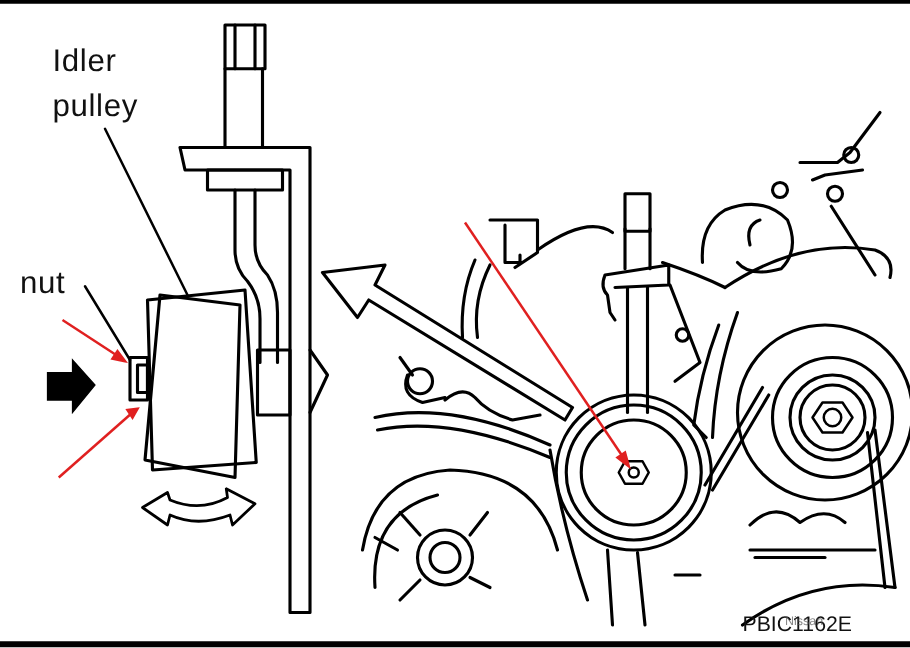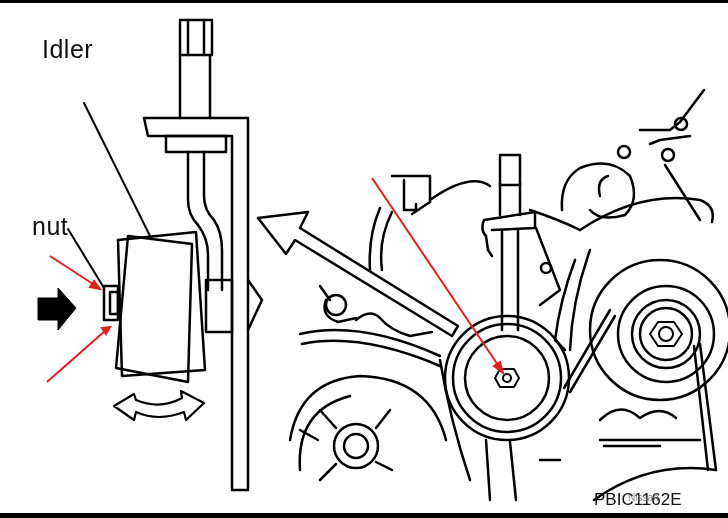--- a/index.html
+++ b/index.html
@@ -140,19 +140,20 @@
       <line x1="50" y1="256" x2="96" y2="286"></line>
       <polygon points="100,289 90,287 94,281"></polygon>
       <line x1="47" y1="382" x2="106" y2="330"></line>
       <polygon points="110,327 102,328 106,334"></polygon>
       <line x1="372" y1="178" x2="500" y2="368"></line>
       <polygon points="503,373 494,366 500,362"></polygon>
     </g>
   </svg>
 
   <div class="label" style="left:42px; top:35px;">Idler</div>
-  <div class="label" style="left:32px; top:212px;">nut</div>
+  <div class="label" style="left:42px; top:71px;">pulley</div>
+  <div class="label" style="left:16px; top:212px;">nut</div>
 
   <div class="code">PBIC1162E</div>
   <div class="code-ghost">Nissan</div>
 
   <div class="border-bottom"></div>
 </div>
 
 </body></html>

